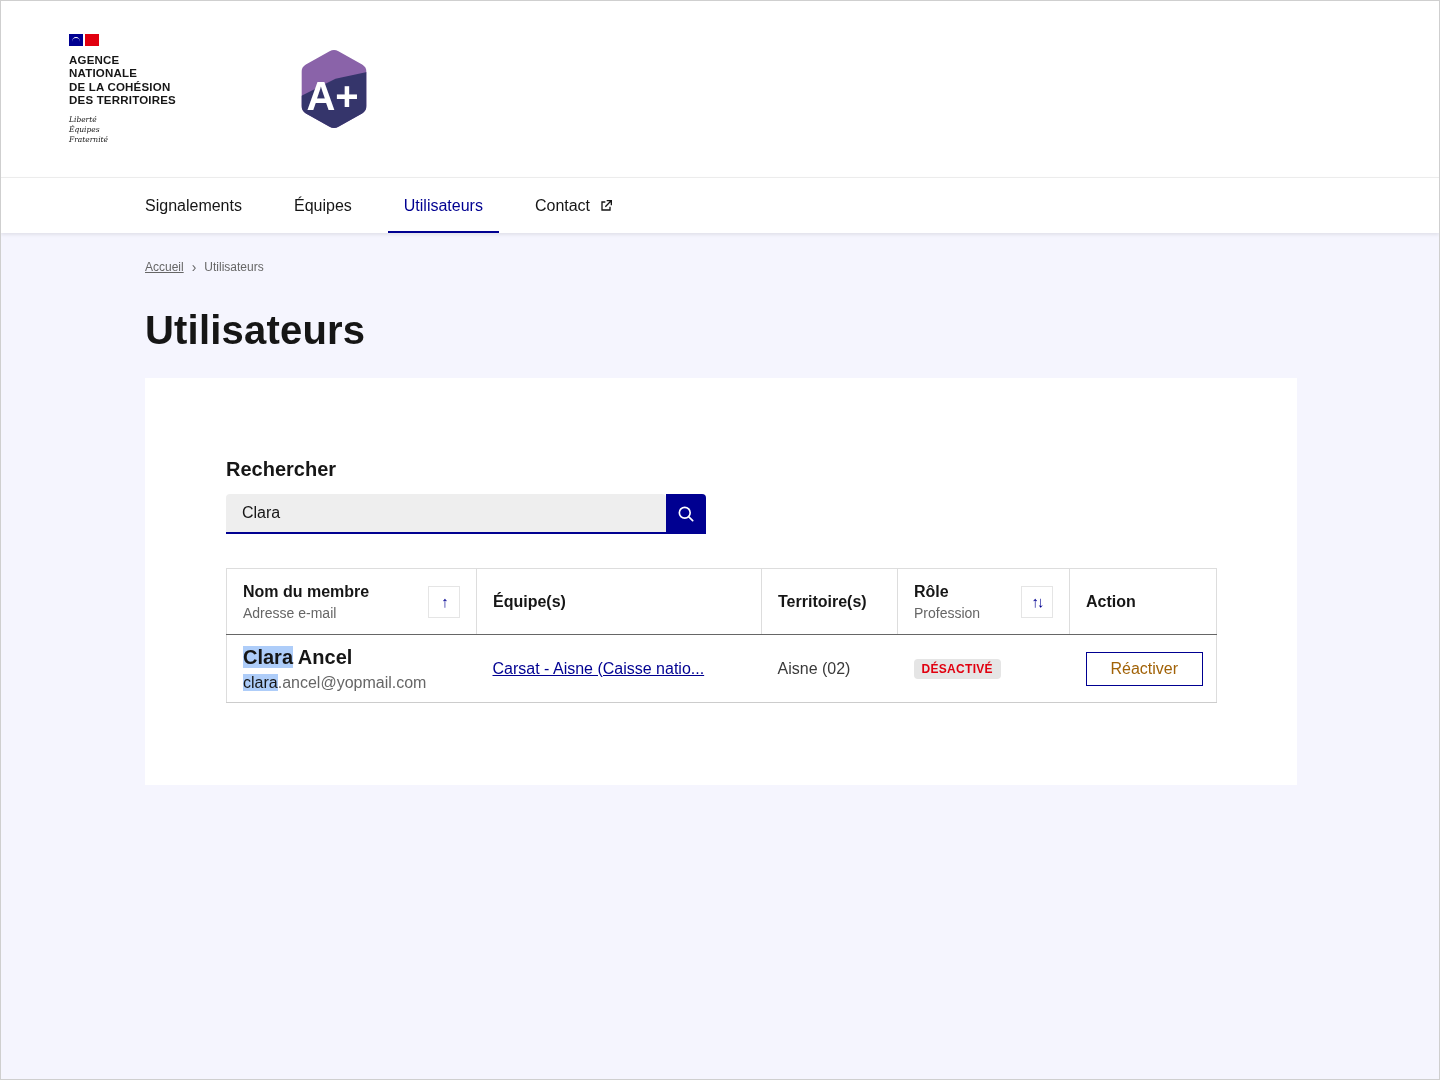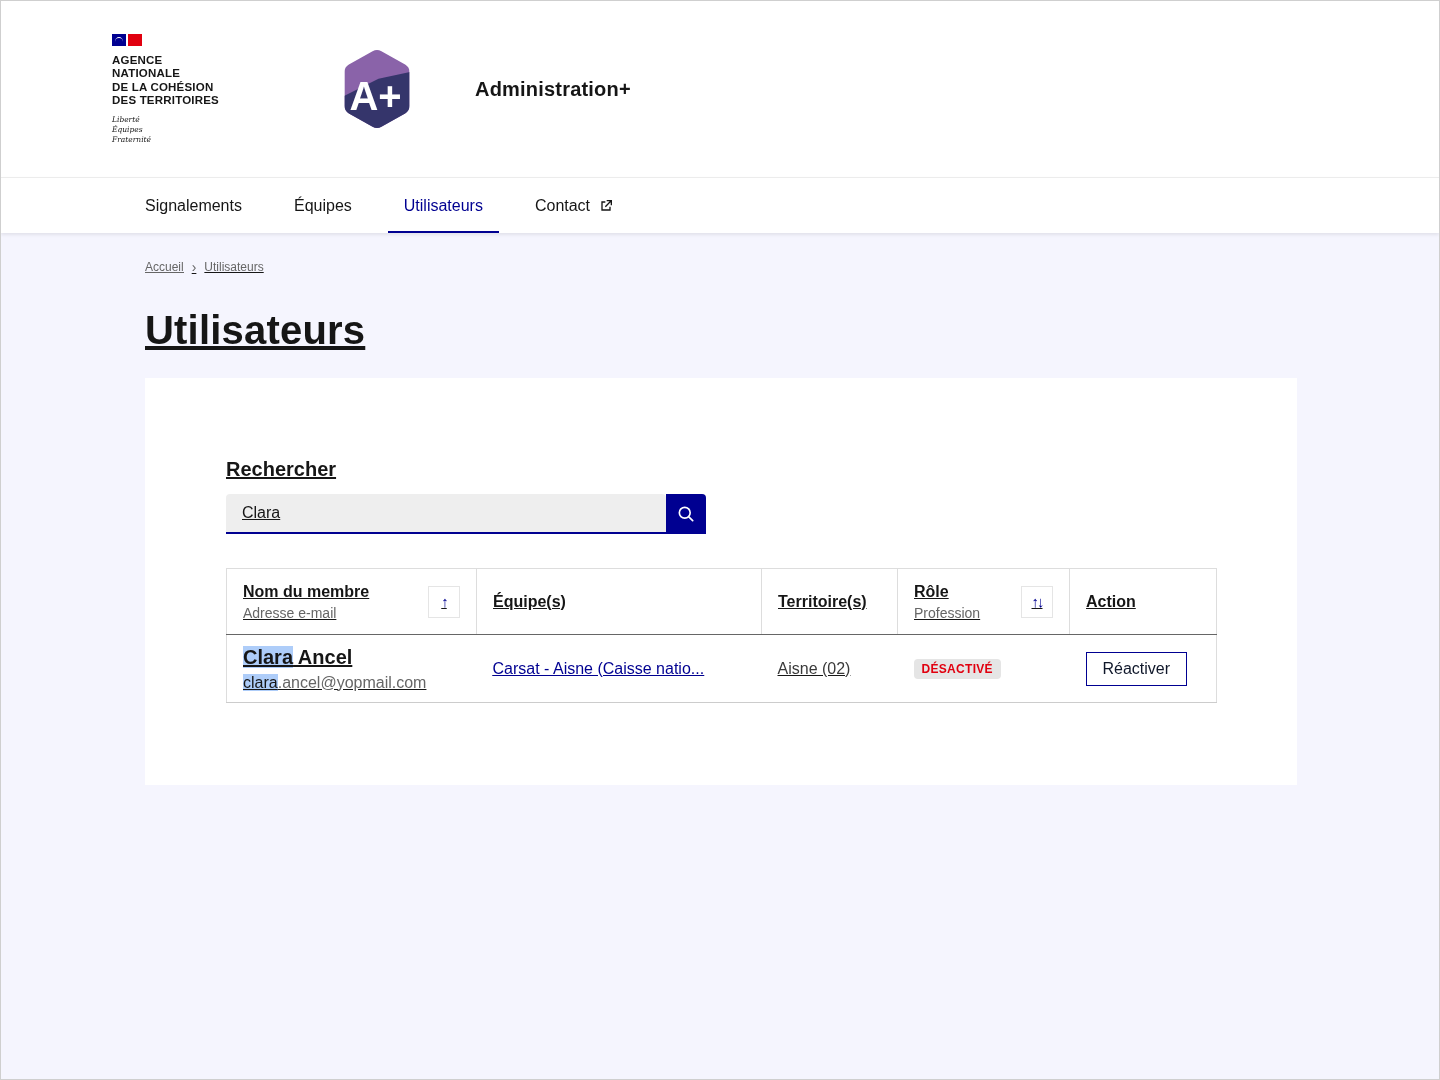--- a/index.html
+++ b/index.html
@@ -6,21 +6,21 @@
   html, body { background: #e9e9ef; }
   body { font-family: "Liberation Sans", sans-serif; color: #161616; }
   .viewport {
     width: 1440px; height: 1080px; margin: 0 auto;
     background: #f5f5fe; border: 1px solid #cfcfcf; overflow: hidden;
   }
 
   
   .site-header {
     height: 176px; background: #fff; display: flex; align-items: center;
-    padding: 0 111px;
+    padding: 0 68px;
   }
   .brand { display: flex; align-items: center; }
   .gov-logo { width: 168px; }
   .flag { display: flex; gap: 2px; margin-bottom: 8px; }
   .flag span { width: 14px; height: 12px; display: inline-block; }
   .flag-blue { background: #000091; position: relative; }
   .flag-blue::after {
     content: ""; position: absolute; left: 3px; top: 3px; width: 8px; height: 5px;
     border-radius: 50% 50% 0 0 / 80% 80% 0 0; border-top: 1.5px solid #fff;
   }
@@ -58,21 +58,21 @@
   }
   .nav-item:first-child { margin-left: -16px; }
   .nav-item.active { color: #000091; }
   .nav-item.active::after {
     content: ""; position: absolute; left: 0; right: 0; bottom: 0; height: 2px;
     background: #000091;
   }
   .ext-icon { display: inline-flex; }
 
   
-  .content { padding: 0 144px; text-decoration: underline; }
+  .content { padding: 0 144px; }
   .breadcrumb { margin-top: 27px; font-size: 12px; color: #666; display: flex; align-items: center; gap: 8px; }
   .breadcrumb a { color: #666; text-decoration: underline; cursor: pointer; }
   .crumb-sep { font-size: 14px; line-height: 1; color: #666; }
   h1.page-title { margin-top: 34px; font-size: 40px; font-weight: bold; color: #161616; letter-spacing: 0.2px; }
 
   .card {
     margin-top: 25px; background: #fff; width: 1152px; padding: 80px 81px 82px 81px;
   }
   .search-label { font-size: 20px; font-weight: bold; margin-bottom: 13px; }
   .search-bar { display: flex; width: 480px; }
@@ -116,23 +116,23 @@
   mark.hl { background: #aecdf9; color: inherit; }
   .member-email mark.hl { color: #161616; }
   .team-link { font-size: 16px; color: #000091; text-decoration: underline; cursor: pointer; }
   .territory { font-size: 16px; color: #3a3a3a; }
   .status-badge {
     display: inline-block; background: #e5e5e5; color: #e1000f;
     font-size: 12px; font-weight: bold; text-transform: uppercase;
     padding: 3px 8px; border-radius: 4px; letter-spacing: 0.3px;
   }
   .reactivate-btn {
-    background: #fff; border: 1px solid #000091; color: #0f172a;
+    background: #fff; border: 1px solid #000091; color: #a16207;
     font-family: inherit; font-size: 16px; font-weight: 500;
-    padding: 7px 16px; cursor: pointer;
+    padding: 7px 24px; cursor: pointer;
   }
 </style>
 </head>
 <body>
 
 <div class="viewport">
 
   <header class="site-header">
     <div class="brand">
       <div class="gov-logo">
@@ -162,21 +162,20 @@
           </defs>
           <g clip-path="url(#hexclip)">
             <rect width="100" height="108" fill="#8a63a9"></rect>
             <path d="M0 66 L52 40 L100 30 L100 108 L0 108 Z" fill="#35356b"></path>
           </g>
           <text x="48" y="83" font-size="54" font-weight="bold" fill="#ffffff" text-anchor="middle" font-family="Liberation Sans, sans-serif">A+</text>
         </svg>
       </div>
 
       <div class="app-titles">
-        <div class="app-title">Administration+</div>
       </div>
     </div>
 
   </header>
 
   <nav class="main-nav">
     <a class="nav-item">Signalements</a>
     <a class="nav-item">Équipes</a>
     <a class="nav-item active">Utilisateurs</a>
     <a class="nav-item">

